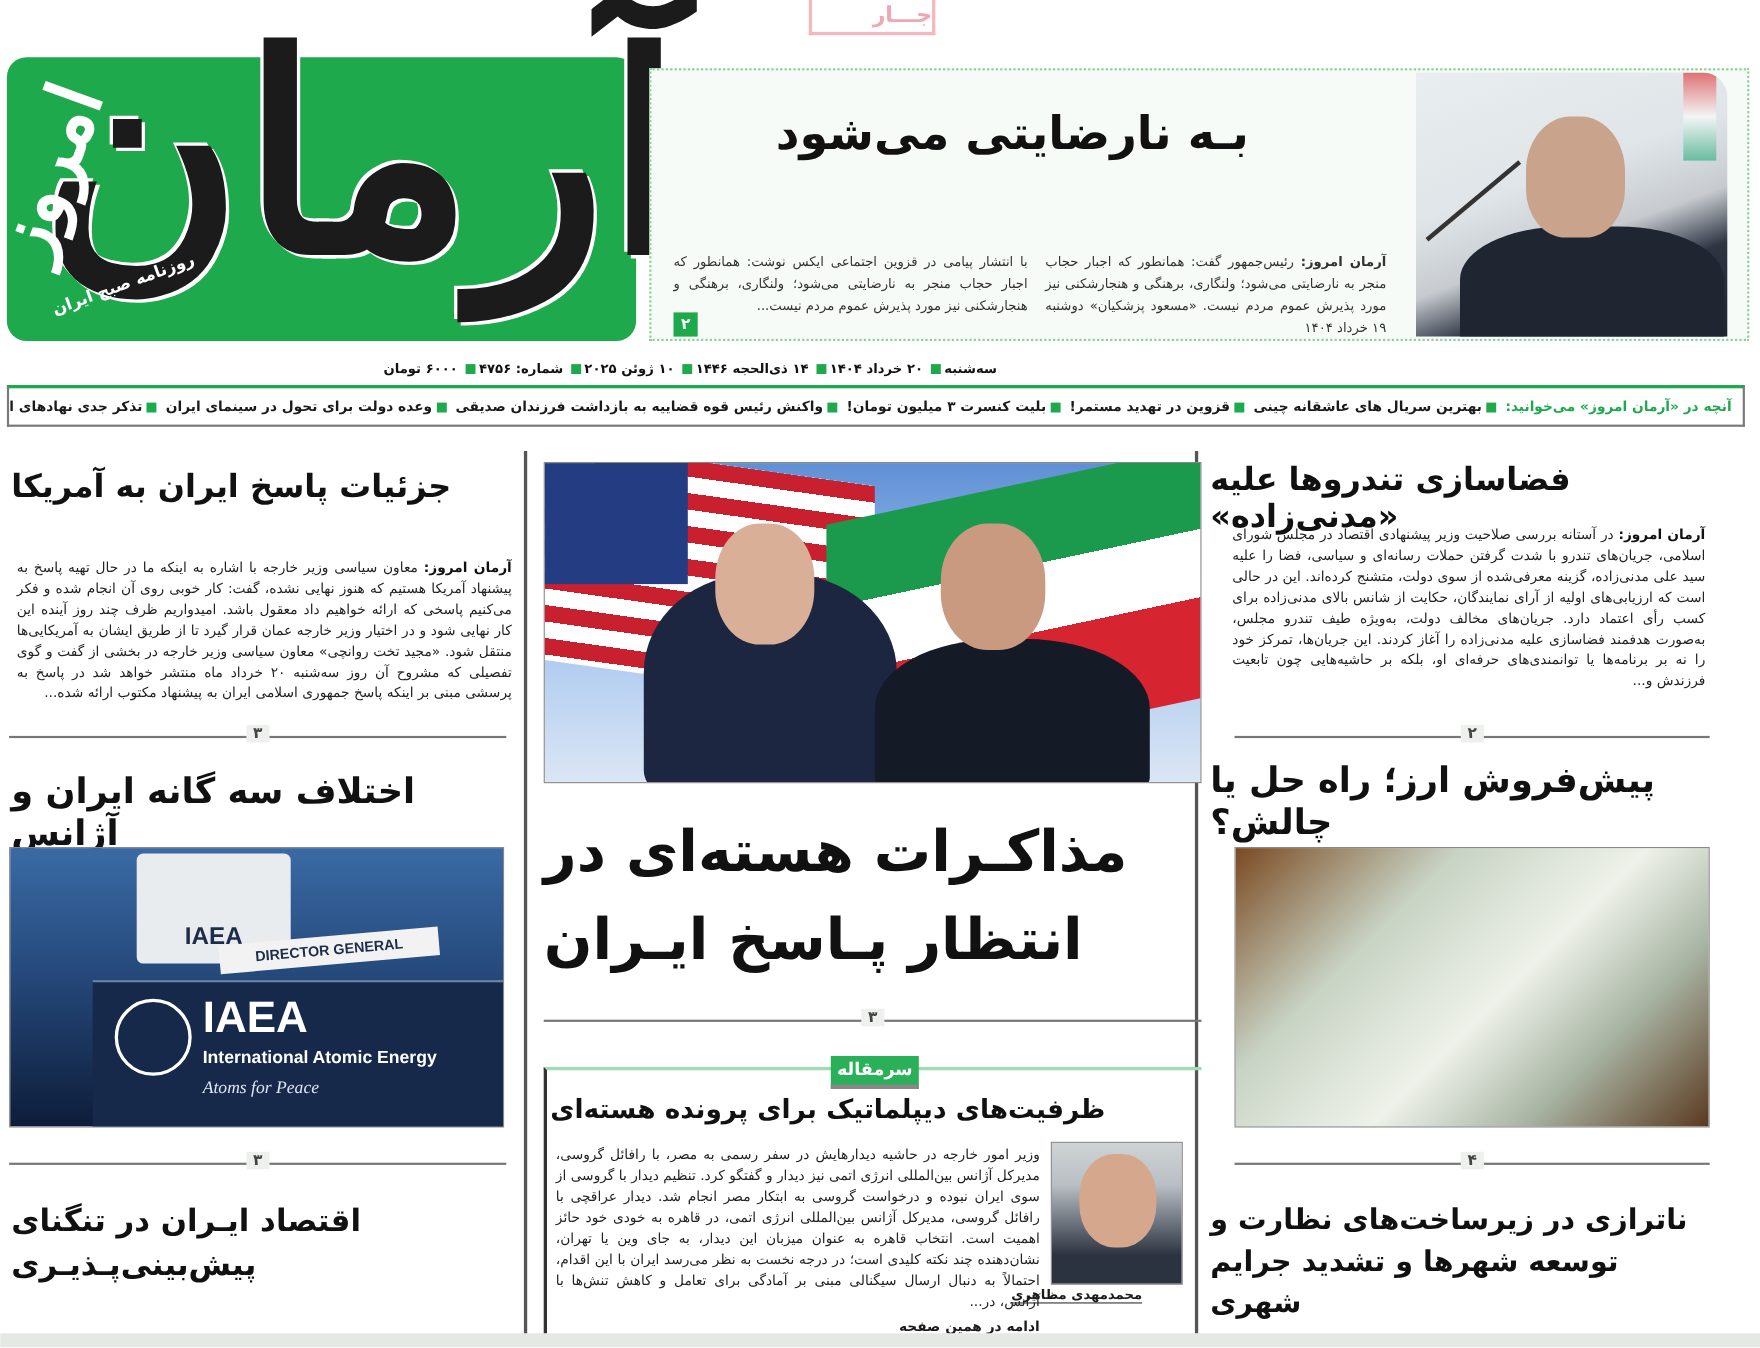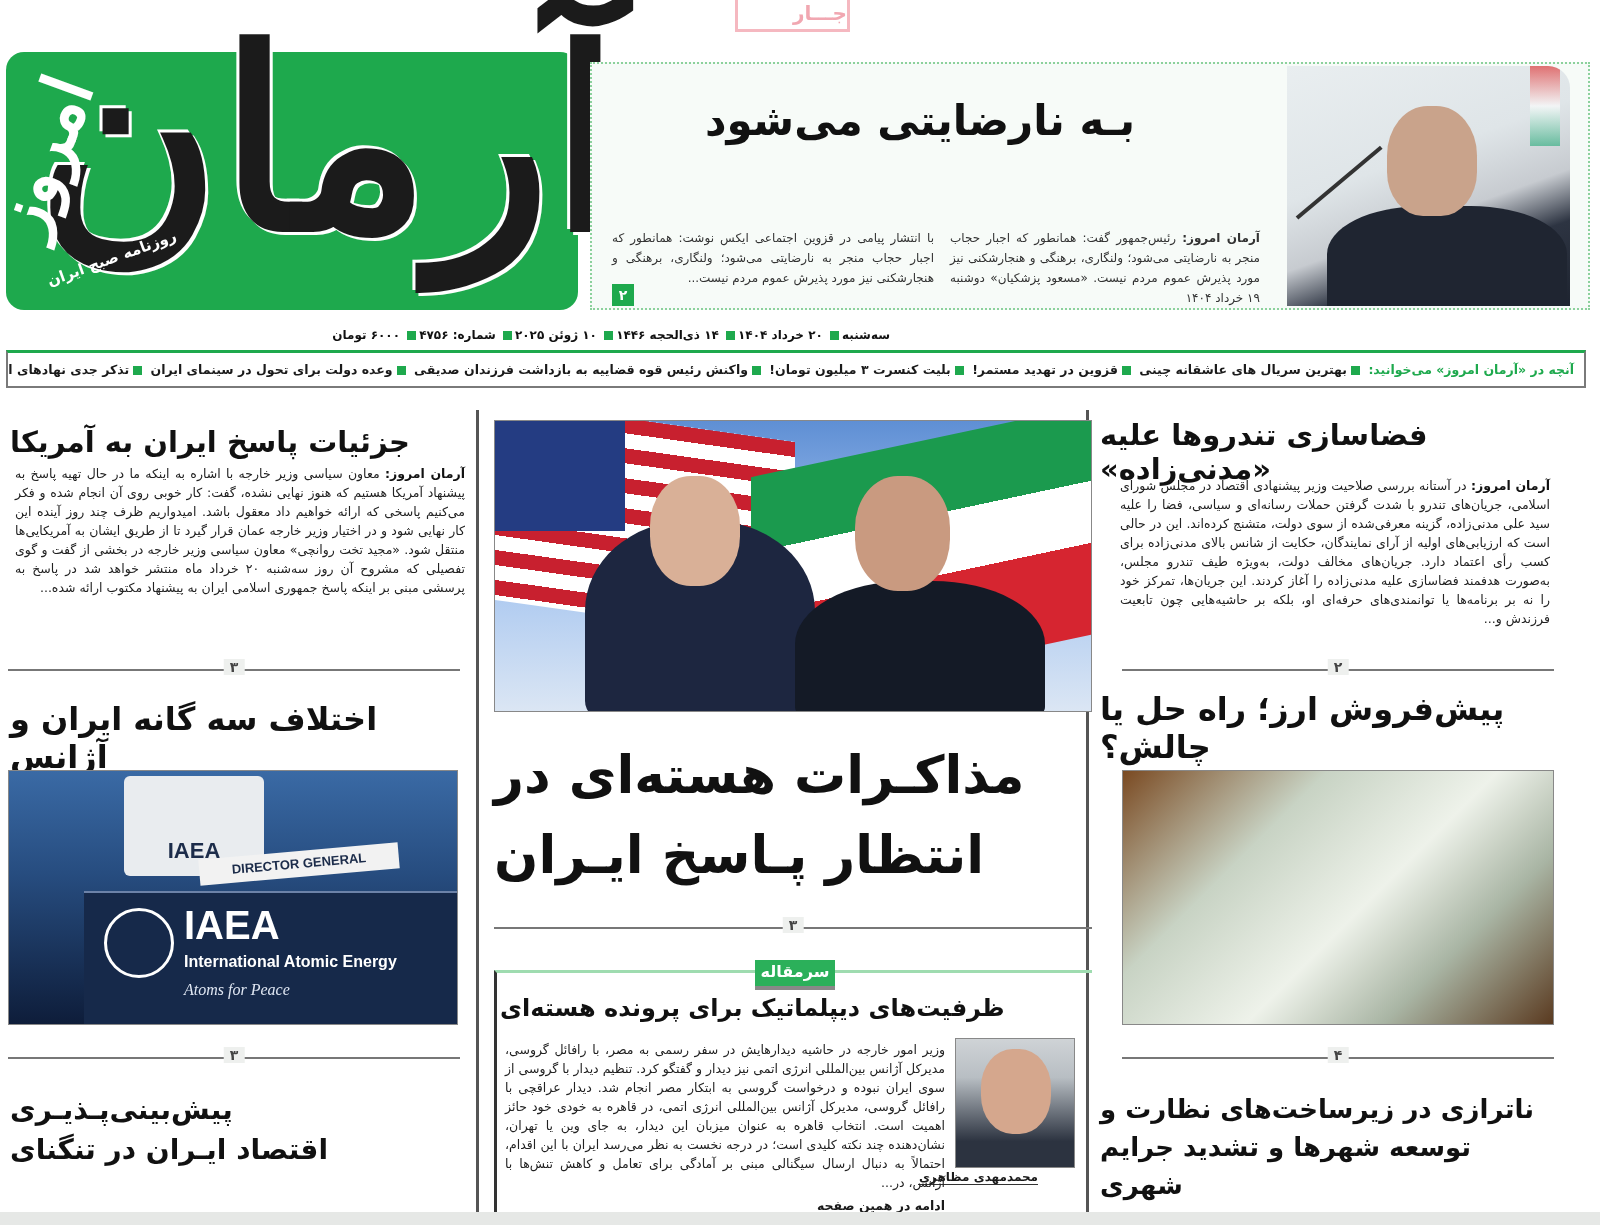--- a/index.html
+++ b/index.html
@@ -20,21 +20,21 @@
   .lead-col1 { left: 950px; top: 228px; width: 310px; }
   .lead-col2 { left: 612px; top: 228px; width: 322px; }
   .lead-page { left: 612px; top: 284px; width: 22px; height: 22px; background: #1ea94d; color: #fff; font-weight: bold; font-size: 14px; text-align: center; line-height: 22px; }
   .lead-photo { left: 1287px; top: 66px; width: 283px; height: 240px; border-radius: 0 22px 0 0; background: linear-gradient(160deg, #e9eef0 0%, #dfe5e8 40%, #c7cbd0 60%, #2d3442 75%, #1e2430 100%); overflow: hidden; }
   .flag-stripe { position: absolute; right: 10px; top: 0; width: 30px; height: 80px; background: linear-gradient(#d22, #fff 50%, #2a7 100%); opacity: .6; }
   .face { position: absolute; left: 100px; top: 40px; width: 90px; height: 110px; border-radius: 45% 45% 40% 40%; background: #c9a38b; }
   .suit { position: absolute; left: 40px; top: 140px; width: 240px; height: 120px; border-radius: 40% 40% 0 0; background: #1f2531; }
   .mic { position: absolute; left: 10px; top: 150px; width: 110px; height: 4px; background: #333; transform: rotate(-40deg); transform-origin: left; }
 
   
-  .date-line { left: 10px; top: 328px; width: 880px; font-size: 12px; font-weight: bold; color: #111; text-align: right; }
+  .date-line { left: 26px; top: 328px; width: 880px; font-size: 12px; font-weight: bold; color: #111; text-align: right; }
   .date-line .sep { display: inline-block; width: 9px; height: 9px; background: #1ea94d; margin: 0 3px; vertical-align: middle; }
   .ticker { left: 6px; top: 350px; width: 1580px; height: 38px; border: 2px solid #7a7a7a; border-top: 3px solid #1ea94d; font-size: 12.5px; font-weight: bold; line-height: 34px; padding: 0 10px; white-space: nowrap; overflow: hidden; }
   .ticker .lbl { color: #1ea94d; }
   .ticker .sep { display: inline-block; width: 9px; height: 9px; background: #1ea94d; margin: 0 4px; vertical-align: middle; }
 
   
   .vrule { width: 3px; background: #555; }
   .hrule-num { height: 14px; }
   .hrule-num::before { content: ""; position: absolute; left: 0; right: 0; top: 7px; border-top: 2px solid #777; }
   .hrule-num span { position: absolute; left: 50%; top: -3px; transform: translateX(-50%); background: #eef0ee; padding: 0 6px; font-size: 14px; font-weight: bold; color: #444; }
@@ -146,21 +146,21 @@
 <div class="abs sarmaghale-badge" style="left:755px; top:960px; width:80px; height:30px;">سرمقاله</div>
 <div class="abs headline" style="left:500px; top:994px; width:590px; font-size:24px;">ظرفیت‌های دیپلماتیک برای پرونده هسته‌ای</div>
 <div class="abs photo portrait" style="left:955px; top:1038px; width:120px; height:130px;">
   <div class="person" style="left:25px; top:10px; width:70px; height:85px; background:#d5a78d; border-radius:45%;"></div>
 </div>
 <div class="abs" style="left:918px; top:1170px; width:120px; font-size:12px; font-weight:bold; text-align:right; border-bottom:1px solid #333;">محمدمهدی مظاهری</div>
 <div class="abs body-text" style="left:505px; top:1040px; width:440px;">وزیر امور خارجه در حاشیه دیدارهایش در سفر رسمی به مصر، با رافائل گروسی، مدیرکل آژانس بین‌المللی انرژی اتمی نیز دیدار و گفتگو کرد. تنظیم دیدار با گروسی از سوی ایران نبوده و درخواست گروسی به ابتکار مصر انجام شد. دیدار عراقچی با رافائل گروسی، مدیرکل آژانس بین‌المللی انرژی اتمی، در قاهره به خودی خود حائز اهمیت است. انتخاب قاهره به عنوان میزبان این دیدار، به جای وین یا تهران، نشان‌دهنده چند نکته کلیدی است؛ در درجه نخست به نظر می‌رسد ایران با این اقدام، احتمالاً به دنبال ارسال سیگنالی مبنی بر آمادگی برای تعامل و کاهش تنش‌ها با آژانس، در...</div>
 <div class="abs" style="left:505px; top:1198px; width:440px; font-size:12.5px; font-weight:bold;">ادامه در همین صفحه</div>
 
 <div class="abs headline" style="left:10px; top:425px; width:460px; font-size:29px;">جزئیات پاسخ ایران به آمریکا</div>
-<div class="abs body-text" style="left:15px; top:464px; width:450px;">
+<div class="abs body-text" style="left:15px; top:506px; width:450px;">
   <b>آرمان امروز:</b>
   <span>معاون سیاسی وزیر خارجه با اشاره به اینکه ما در حال تهیه پاسخ به پیشنهاد آمریکا هستیم که هنوز نهایی نشده، گفت: کار خوبی روی آن انجام شده و فکر می‌کنیم پاسخی که ارائه خواهیم داد معقول باشد. امیدواریم ظرف چند روز آینده این کار نهایی شود و در اختیار وزیر خارجه عمان قرار گیرد تا از طریق ایشان به آمریکایی‌ها منتقل شود. «مجید تخت روانچی» معاون سیاسی وزیر خارجه در بخشی از گفت و گوی تفصیلی که مشروح آن روز سه‌شنبه ۲۰ خرداد ماه منتشر خواهد شد در پاسخ به پرسشی مبنی بر اینکه پاسخ جمهوری اسلامی ایران به پیشنهاد مکتوب ارائه شده...</span>
 </div>
 <div class="abs hrule-num" style="left:8px; top:662px; width:452px;">
     <span>۳</span>
   </div>
 
 <div class="abs headline" style="left:10px; top:700px; width:460px; font-size:32px;">اختلاف سه گانه ایران و آژانس</div>
 <div class="abs photo iaea" style="left:8px; top:770px; width:450px; height:255px;">
   <div style="position:absolute; left:115px; top:5px; width:140px; height:100px; background:#e9ecef; border-radius:6px; text-align:center; color:#1c2c4a; font-weight:bold; font-size:22px; line-height:150px; font-family:'Liberation Sans', sans-serif;">IAEA</div>
@@ -170,17 +170,17 @@
     <div style="position:absolute; left:100px; top:10px; color:#fff; font-weight:bold; font-size:40px; font-family:'Liberation Sans', sans-serif; direction:ltr;">IAEA</div>
     <div style="position:absolute; left:100px; top:60px; color:#fff; font-weight:bold; font-size:16px; font-family:'Liberation Sans', sans-serif; direction:ltr; white-space:nowrap;">International Atomic Energy</div>
     <div style="position:absolute; left:100px; top:88px; color:#dfe6f2; font-style:italic; font-size:16px; font-family:'Liberation Serif', serif; direction:ltr;">Atoms for Peace</div>
   </div>
 </div>
 <div class="abs hrule-num" style="left:8px; top:1050px; width:452px;">
     <span>۳</span>
   </div>
 
 <div class="abs headline" style="left:10px; top:1090px; width:460px; font-size:28px; line-height:40px;">
+  <div>اقتصاد ایـران در تنگنای</div>
   <div>پیش‌بینی‌پـذیـری</div>
-  <div>اقتصاد ایـران در تنگنای</div>
 </div>
 
 <div class="abs" style="left:0; top:1212px; width:1600px; height:13px; background:#e6e8e6;"></div>
 
 </body></html>

